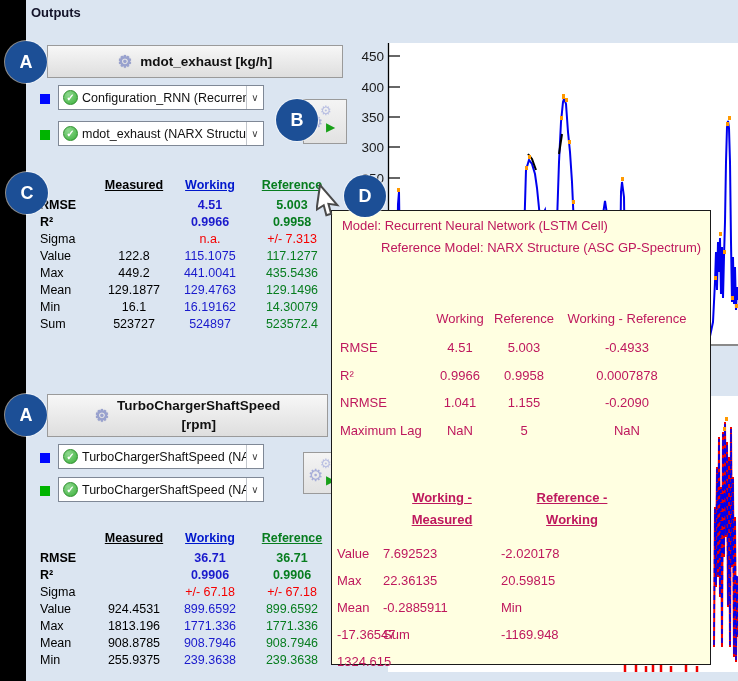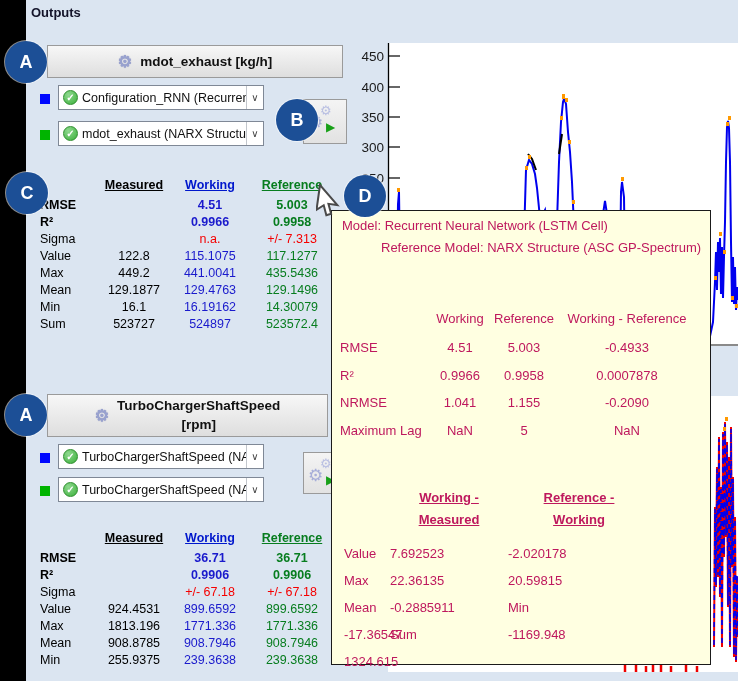--- a/index.html
+++ b/index.html
@@ -51,21 +51,21 @@
 
   
   .tooltip { position:absolute; left:331px; top:210px; width:380px; height:455px; background:#ffffe1;
     border:1.5px solid #1a1a1a; z-index:5; font-size:13px; color:#be185d; }
   .tt-line1 { position:absolute; left:10px; top:7px; white-space:nowrap; }
   .tt-line2 { position:absolute; left:10px; top:29px; white-space:nowrap;margin-left:39px; }
   .tt-t1 { position:absolute; left:8px; top:96px; display:grid; grid-template-columns:88px 64px 64px 142px; }
   .tt-t1 .hc { height:28px; line-height:24px; text-align:center; }
   .tt-t1 .vc { height:27.5px; line-height:26px; text-align:center; }
   .tt-t1 .lb { height:27.5px; line-height:26px; text-align:left; }
-  .tt-t2 { position:absolute; left:12px; top:276px; display:grid; grid-template-columns:46px 118px 142px; }
+  .tt-t2 { position:absolute; left:5px; top:276px; display:grid; grid-template-columns:46px 118px 142px; }
   .tt-t2 .hc { height:54px; text-align:center; font-weight:bold; text-decoration:underline; line-height:1.7; }
   .tt-t2 .vc { height:27px; line-height:26px; text-align:left; }
   .tt-t2 .lb { height:27px; line-height:26px; text-align:left; }
 
   
   .ann { position:absolute; width:42px; height:42px; border-radius:50%; background:#1c4f96;
     color:#fff; font-size:18px; font-weight:bold; display:flex; align-items:center; justify-content:center;
     z-index:6; box-shadow:0 0 0 1px rgba(255,255,255,.55); }
 
   .cursor { position:absolute; left:316px; top:183px; z-index:9; }

